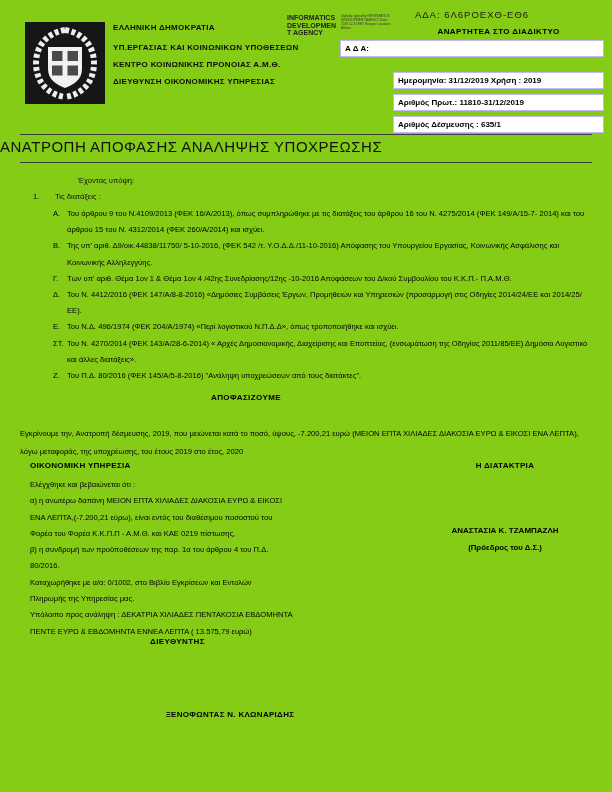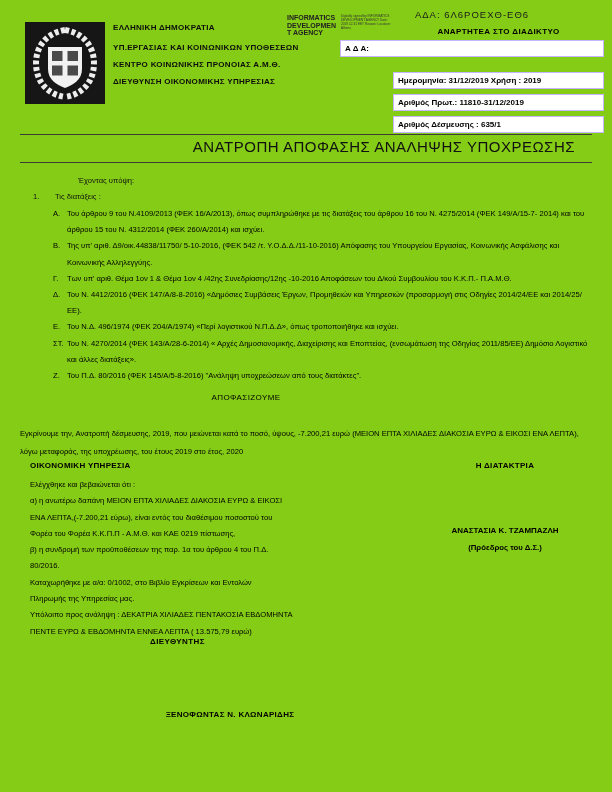--- a/index.html
+++ b/index.html
@@ -31,32 +31,32 @@
   
   .box{border:1px solid #c4b5fd;font-size:8px;font-weight:bold;padding:3px 4px 2px 4px;box-sizing:border-box;background:#fff;white-space:nowrap;}
   .box-ada{left:340px;top:40px;width:264px;height:17px;}
   .box-1{left:393px;top:72px;width:211px;height:17px;}
   .box-2{left:393px;top:94px;width:211px;height:17px;}
   .box-3{left:393px;top:116px;width:211px;height:17px;}
   
   .rule{left:20px;width:572px;height:1px;background:#3c3c3c;}
   .rule-top{top:134px;}
   .rule-bottom{top:162px;}
-  .doc-title{left:0;top:138px;width:575px;text-align:right;font-size:15px;letter-spacing:0.5px;color:#111;}
+  .doc-title{left:0;top:138px;width:575px;text-align:left;font-size:15px;letter-spacing:0.5px;color:#111;}
   
   .small{font-size:7.6px;color:#111;}
   .having{left:30px;top:176px;margin-left:48px;}
   .item-no{left:33px;top:192px;}
   .provisions{left:55px;top:192px;}
   .list{left:53px;top:206px;width:537px;}
   .list-item{display:flex;align-items:flex-start;}
   .list-item .item-label{flex:0 0 14px;font-size:7.6px;line-height:16.2px;}
   .list-item .item-text{flex:1;font-size:7.6px;line-height:16.2px;}
   
-  .decide-heading{left:0;top:393px;width:492px;text-align:center;font-size:8px;font-weight:normal;letter-spacing:0.4px;}
+  .decide-heading{left:0;top:393px;width:492px;text-align:center;font-size:8px;font-weight:bold;letter-spacing:0.4px;}
   .decide-body{left:20px;top:425px;width:574px;font-size:7.6px;line-height:18px;}
   
   .sig-left-header{left:30px;top:461px;font-size:8px;font-weight:bold;letter-spacing:0.3px;}
   .sig-right-header{left:410px;top:461px;width:190px;text-align:center;font-size:8px;font-weight:bold;letter-spacing:0.3px;}
   .sig-left-lines{left:30px;top:477px;width:330px;font-size:7.6px;line-height:16.3px;}
   .sig-left-lines div{white-space:nowrap;}
   .sig-right-name{left:410px;top:526px;width:190px;text-align:center;font-size:8px;font-weight:bold;}
   .sig-right-role{left:410px;top:543px;width:190px;text-align:center;font-size:7.8px;font-weight:bold;}
   .director-title{left:150px;top:637px;width:160px;text-align:left;font-size:8px;font-weight:bold;letter-spacing:0.4px;}
   .director-name{left:120px;top:710px;width:220px;text-align:center;font-size:8px;font-weight:bold;letter-spacing:0.3px;}

